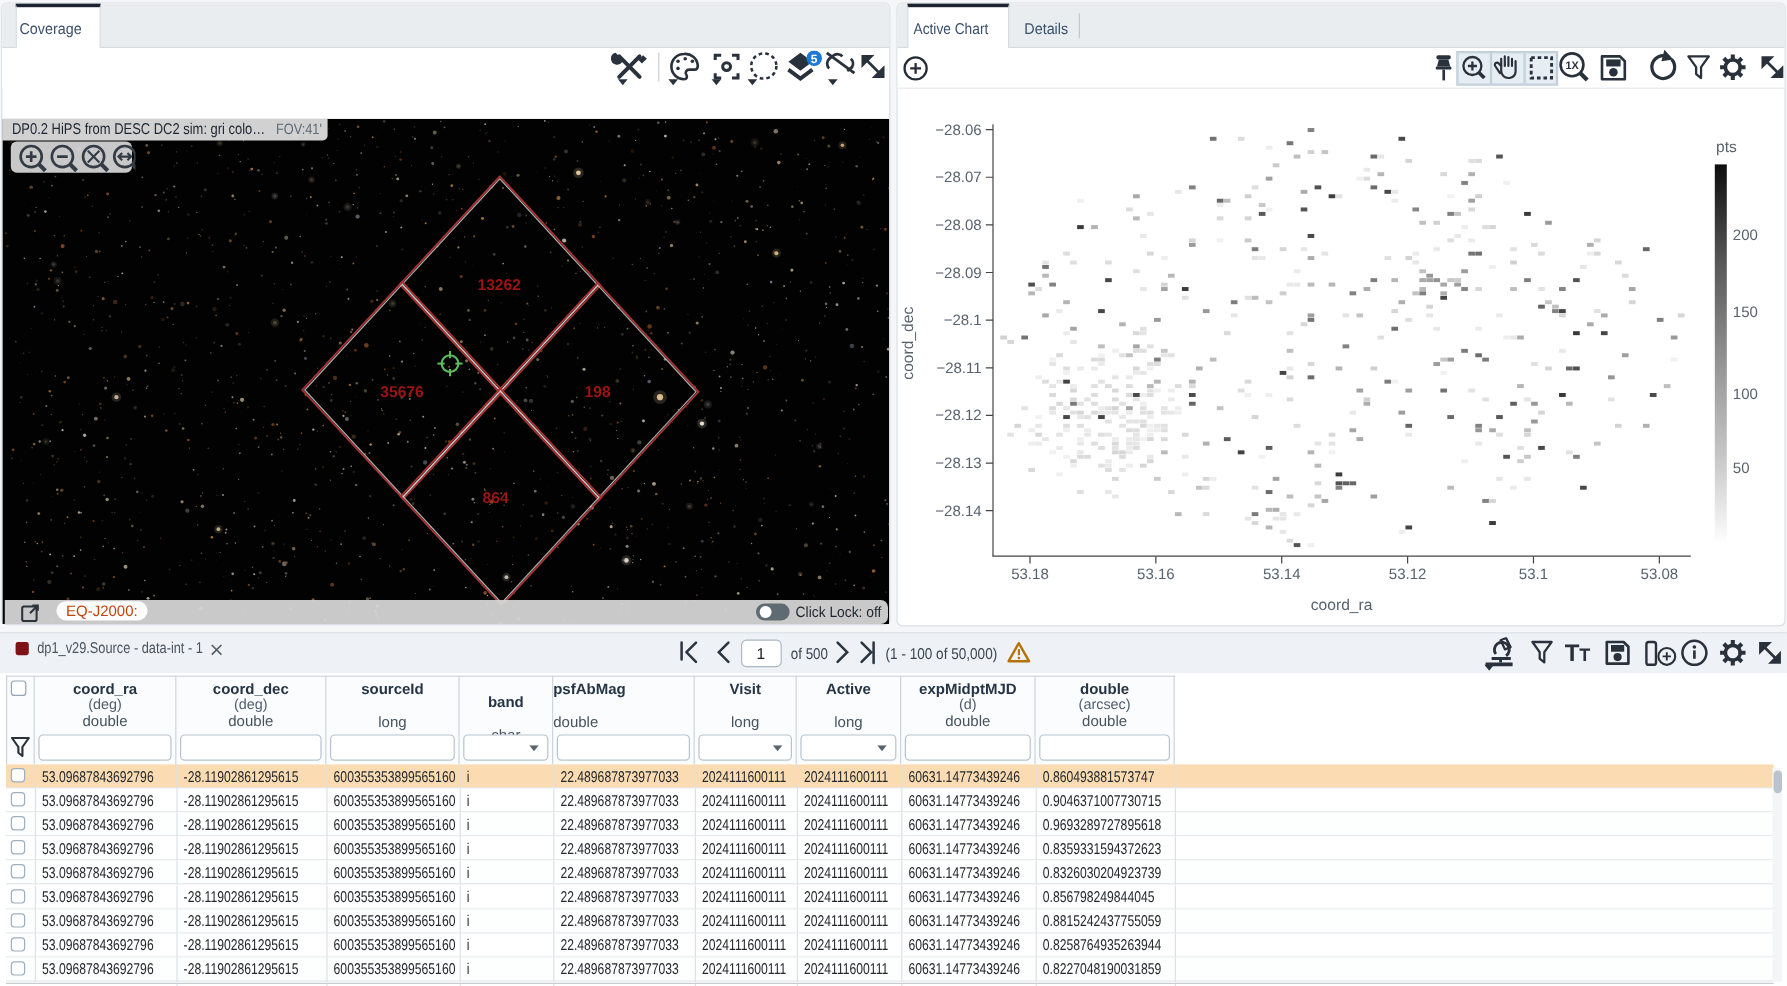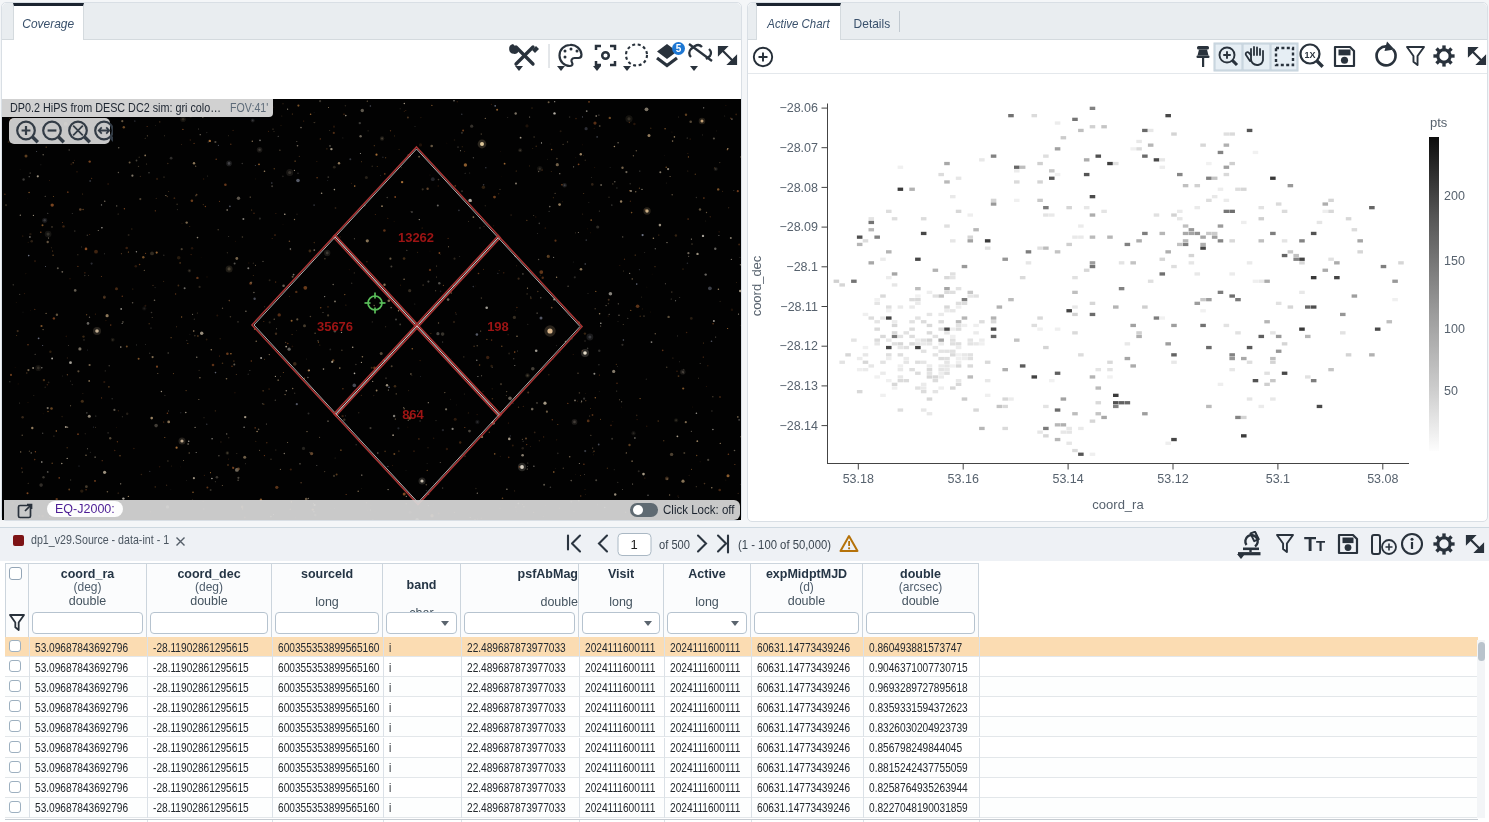--- a/index.html
+++ b/index.html
@@ -4,21 +4,21 @@
 <style>
 * { margin:0; padding:0; box-sizing:border-box; }
 html,body { width:1489px; height:822px; overflow:hidden;
   font-family:"Liberation Sans",sans-serif; background:#f4f6f8; }
 .abs { position:absolute; }
 .panel { position:absolute; background:#fff; border:1px solid #d9dfe5; border-radius:5px; }
 .tabbar { position:absolute; left:0; right:0; top:0; height:37px; background:#e9edf0;
   border-bottom:1px solid #d4dade; border-radius:5px 5px 0 0; }
 .tab-active { position:absolute; top:0; height:37px; background:#fff;
   border-top:3px solid #1b2430; border-left:1px solid #d4dade; border-right:1px solid #d4dade;
-  color:#39506b; font-size:13px; display:flex; align-items:center; justify-content:center;font-style:italic; }
+  color:#39506b; font-size:13px; display:flex; align-items:center; justify-content:flex-start; }
 .tab-idle { position:absolute; top:3px; height:34px; color:#39506b; font-size:13px;
   display:flex; align-items:center; justify-content:center; }
 .vdiv { position:absolute; width:1px; background:#c2cad1; }
 svg { display:block; }
 .icon { position:absolute; }
 </style>
 </head>
 <body>
 
 <div class="panel" style="left:1px; top:2px; width:741px; height:519px;">
@@ -1686,21 +1686,21 @@
 <circle cx="95" cy="12.5" r="8.8" fill="none" stroke="#333c46" stroke-width="2.2"></circle>
       <line x1="101.3" y1="18.8" x2="106.8" y2="24.3" stroke="#333c46" stroke-width="3.4000000000000004"></line>
       <path d="M89.72 12.5 H100.28 M92.8 9.42 L89.72 12.5 L92.8 15.58 M97.2 9.42 L100.28 12.5 L97.2 15.58" stroke="#333c46" stroke-width="1.7600000000000002" fill="none"></path>
   </svg>
 
   <div class="abs" style="left:2px; top:497px; width:736px; height:20px; background:rgba(216,216,216,0.93); border-radius:0 6px 6px 0; font-size:12.5px; color:#1d2530;">
     <svg class="abs" style="left:13px; top:2px;" width="17" height="17" viewBox="0 0 17 17">
       <rect x="1.5" y="3.5" width="12" height="12" rx="1.5" fill="none" stroke="#2a323c" stroke-width="1.7"></rect>
       <path d="M8 9 L14 3 M10 2.5 L14.5 2.5 L14.5 7" stroke="#2a323c" stroke-width="1.7" fill="none"></path>
     </svg>
-    <span class="abs" style="left:43px; top:1px; background:#fdfdfd; border-radius:8px; padding:1px 8px; color:#4c1d95;">EQ-J2000:</span>
+    <span class="abs" style="left:43px; top:1px; background:#fdfdfd; border-radius:8px; padding:1px 8px; color:#c2410c;">EQ-J2000:</span>
     <span class="abs" style="left:626px; top:3px; width:28px; height:14px; background:#5f6a72; border-radius:8px;"></span>
     <span class="abs" style="left:629px; top:5px; width:10px; height:10px; background:#fff; border-radius:50%;"></span>
     <span class="abs" style="left:659px; top:2.5px; white-space:nowrap; font-size:12.4px; transform:scaleX(0.93); transform-origin:0 0;">Click Lock: off</span>
   </div>
 </div>
 
 <div class="panel" style="left:747px; top:2px; width:741px; height:520px;">
   <div class="tabbar"></div>
   <div class="tab-active" style="left:8px; width:85px;">
       <span style="transform:scaleX(0.88); white-space:nowrap;">Active Chart</span>
@@ -2428,21 +2428,21 @@
 <div class="abs" style="left:383px; top:35px; width:78px; height:74px; border-right:1px solid #ccd5dd; text-align:center; color:#1e2e3e;">
       <div style="margin-top:15px; font-size:12.5px; font-weight:bold; color:#253545;">band</div>
       <div style="font-size:12px;">&nbsp;</div>
       <div style="font-size:12.5px; color:#44535f; margin-top:0px;">char</div>
     </div>
 <div class="abs" style="left:386px; top:84px; width:71px; height:22px; background:#fff; border:1px solid #b6c3cf; border-radius:4px;">
       <svg width="9" height="6" style="position:absolute; right:6px; top:8px;">
         <path d="M0 0 L8 0 L4 5 Z" fill="#5a646e"></path>
       </svg>
     </div>
-<div class="abs" style="left:461px; top:35px; width:118px; height:74px; border-right:1px solid #ccd5dd; text-align:right; color:#1e2e3e;">
+<div class="abs" style="left:461px; top:35px; width:118px; height:74px; border-right:1px solid #ccd5dd; text-align:left; color:#1e2e3e;">
       <div style="margin-top:4px; font-size:12.5px; font-weight:bold; color:#253545;">psfAbMag</div>
       <div style="font-size:12px;">&nbsp;</div>
       <div style="font-size:12.5px; color:#44535f; margin-top:0px;">double</div>
     </div>
 <div class="abs" style="left:464px; top:84px; width:111px; height:22px; background:#fff; border:1px solid #b6c3cf; border-radius:4px;"></div>
 <div class="abs" style="left:579px; top:35px; width:85px; height:74px; border-right:1px solid #ccd5dd; text-align:center; color:#1e2e3e;">
       <div style="margin-top:4px; font-size:12.5px; font-weight:bold; color:#253545;">Visit</div>
       <div style="font-size:12px;">&nbsp;</div>
       <div style="font-size:12.5px; color:#44535f; margin-top:0px;">long</div>
     </div>

